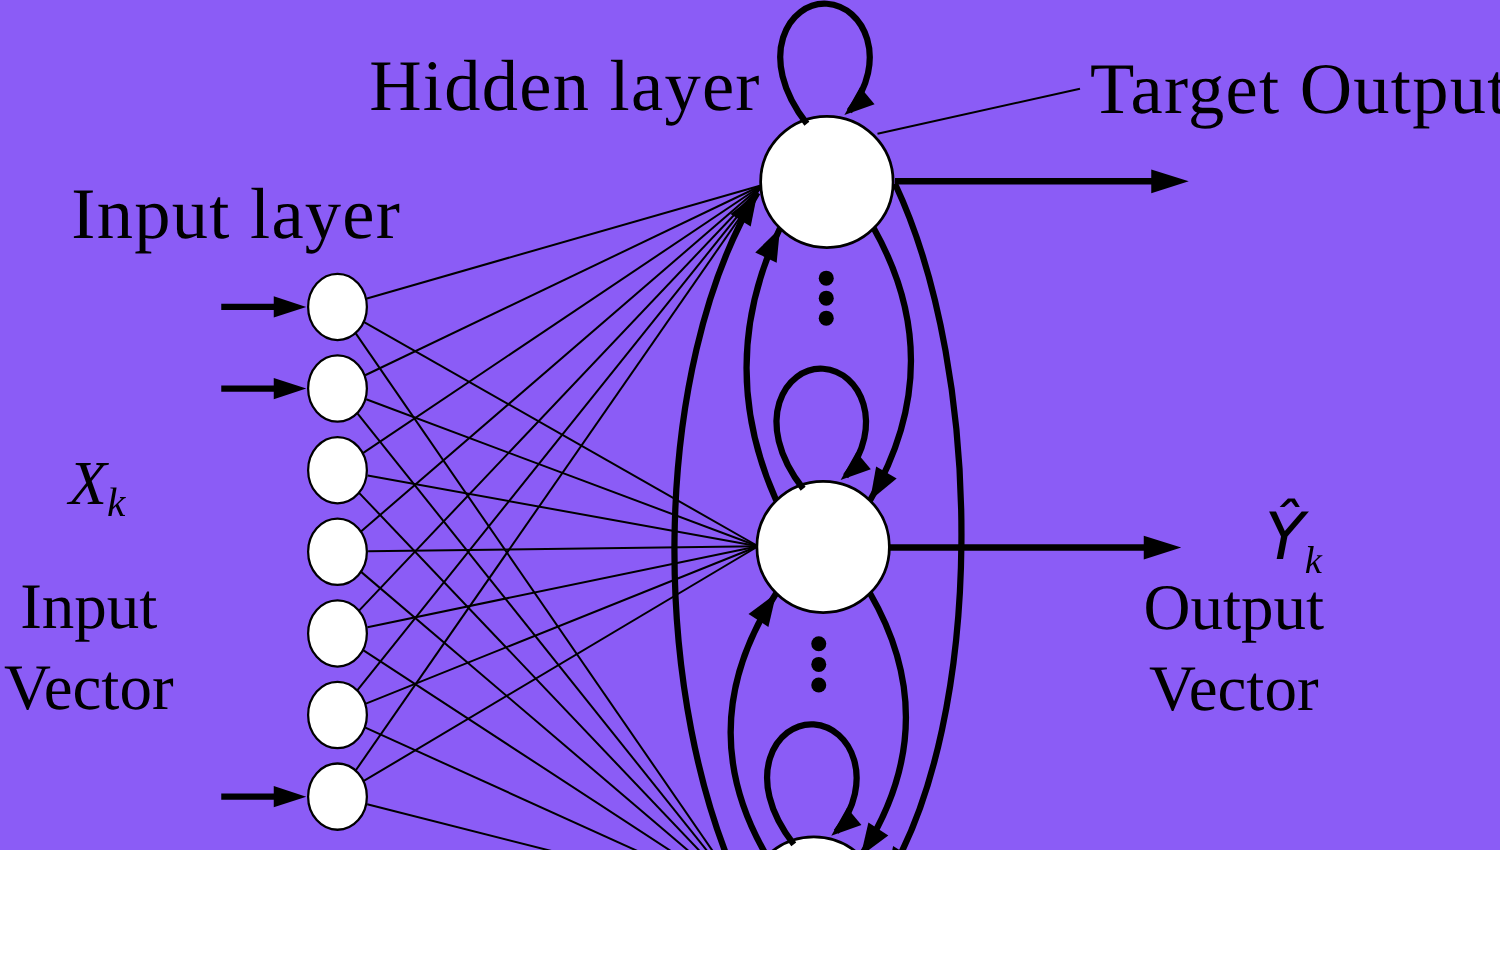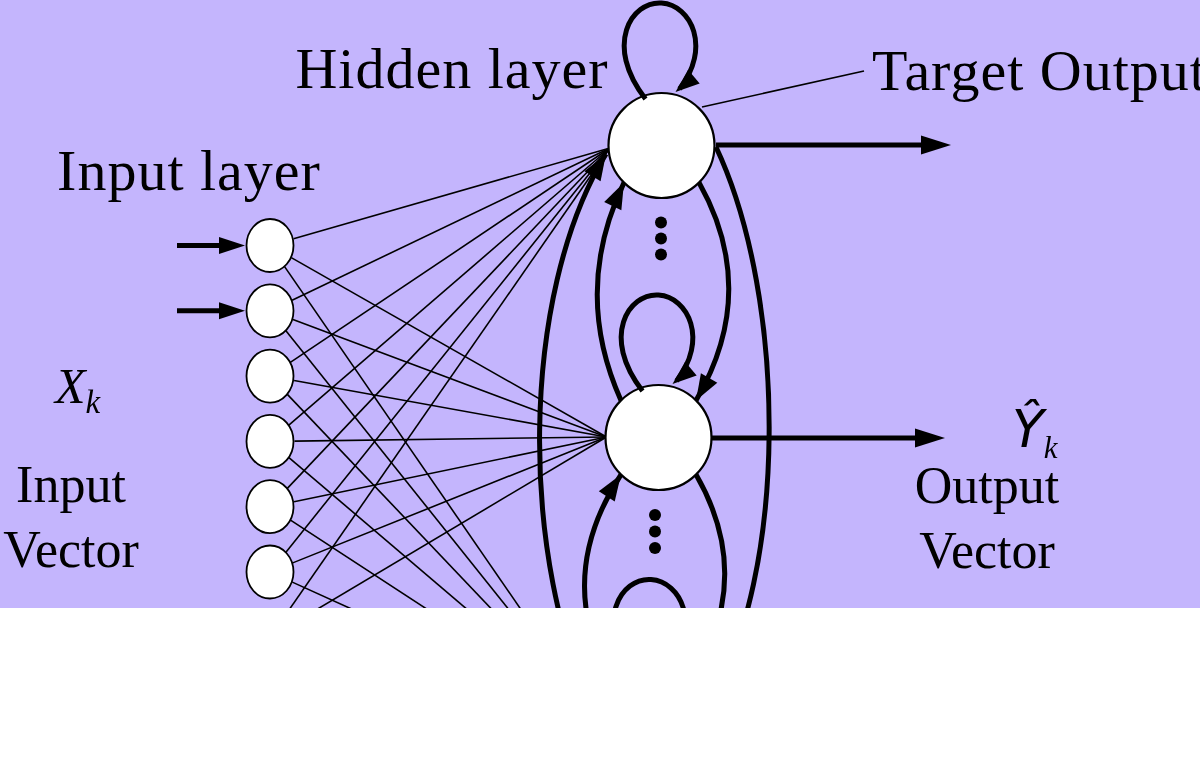--- a/index.html
+++ b/index.html
@@ -1,16 +1,16 @@
 <!DOCTYPE html>
 <html><head>
 <meta charset="utf-8">
 <style>
   html,body{margin:0;padding:0;background:#ffffff;}
-  .stage{position:relative;width:1200px;height:608px;background:#c4b5fd;overflow:hidden;}
+  .stage{position:relative;width:1200px;height:680px;background:#8b5cf6;overflow:hidden;}
   svg{position:absolute;left:0;top:0;}
   text{font-family:"Liberation Serif", "DejaVu Serif", serif;fill:#000;}
   .big-label{font-size:58px;letter-spacing:1px;}
   .cap-label{font-size:52px;}
   .sym-serif{font-size:50px;font-style:italic;}
   .sym-serif-sub{font-size:33px;font-style:italic;}
   .sym-sans{font-size:52px;font-style:italic;font-family:"DejaVu Sans", sans-serif;}
   .sym-sans-sub{font-size:31px;font-style:italic;}
 </style>
 </head>

